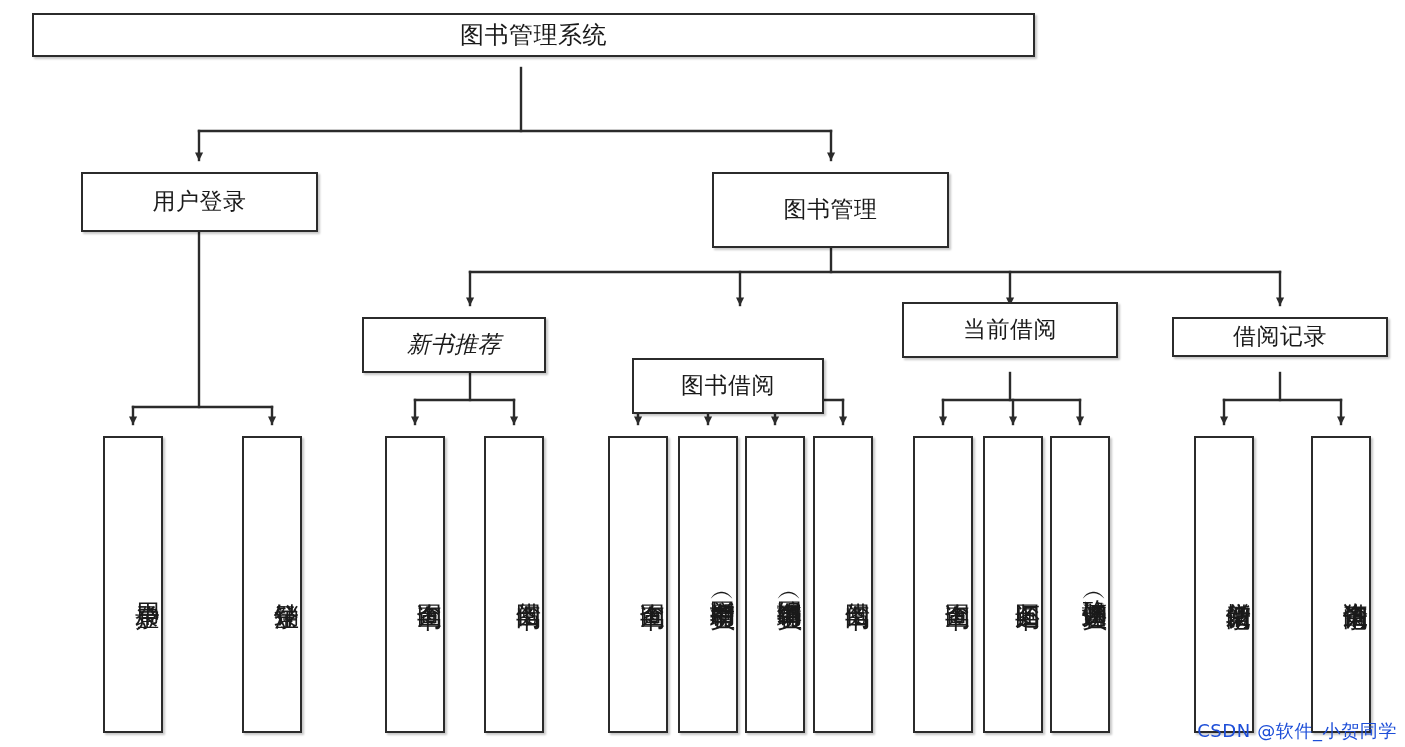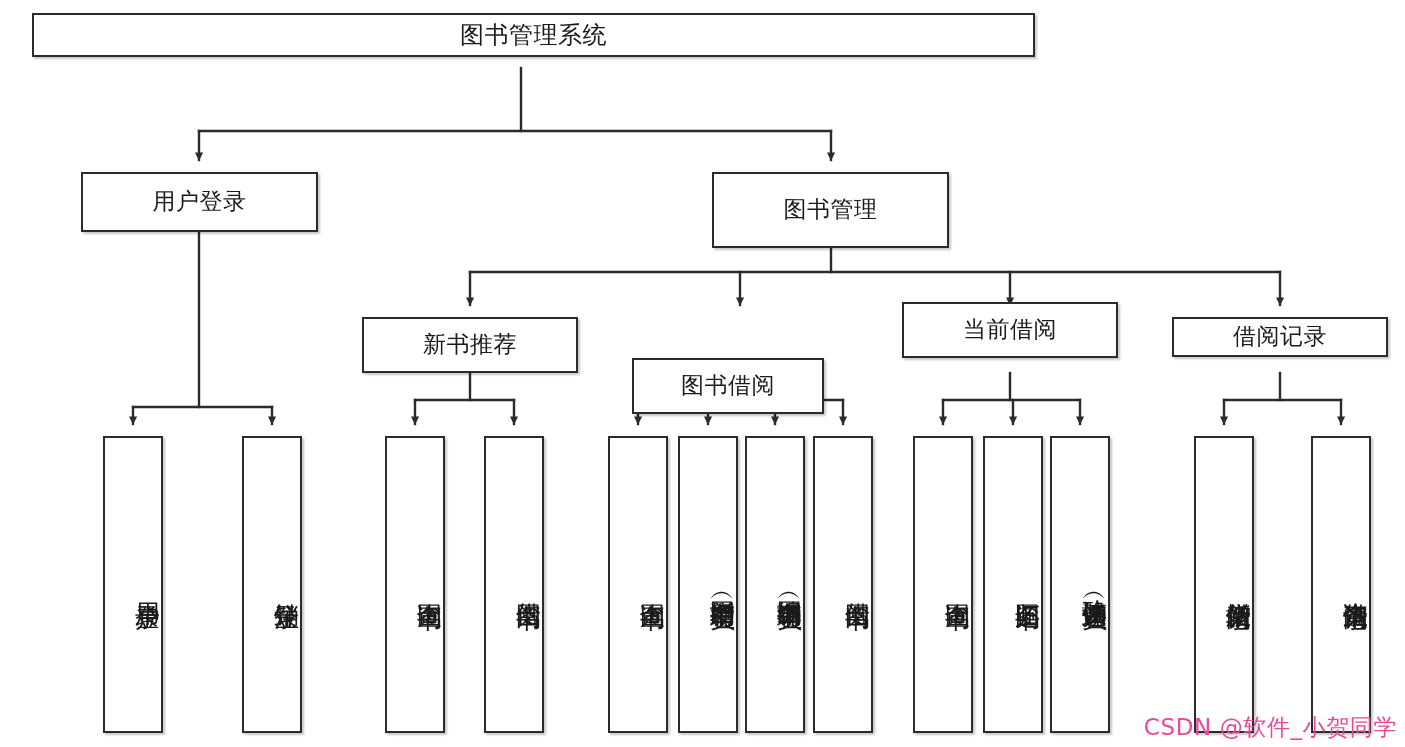--- a/index.html
+++ b/index.html
@@ -59,22 +59,22 @@
   }
   .node-v .vtext {
     writing-mode: vertical-rl;
     text-orientation: upright;
     display: block;
   }
   #watermark {
     position: absolute;
     right: 8px;
     bottom: 4px;
-    font-size: 23px;
-    color: #ec4899;
+    font-size: 18px;
+    color: #1d4ed8;
     letter-spacing: 0.6px;
     white-space: nowrap;
     user-select: none;
   }
 </style>
 </head>
 <body>
 
 <div id="diagram-root">
 
@@ -126,21 +126,21 @@
       <path d="M1224,400 L1224,424" marker-end="url(#arrowhead)"></path>
       <path d="M1341,400 L1341,424" marker-end="url(#arrowhead)"></path>
     </g>
   </svg>
 
   <div class="node node-h node-root" style="left:20px; top:13px; width:1003px; height:44px;margin-left:12px;">图书管理系统</div>
 
   <div class="node node-h" style="left:81px; top:172px; width:237px; height:60px;">用户登录</div>
   <div class="node node-h" style="left:712px; top:172px; width:237px; height:76px;">图书管理</div>
 
-  <div class="node node-h" style="left:362px; top:317px; width:216px; height:56px;">新书推荐</div>
+  <div class="node node-h" style="left:362px; top:317px; width:184px; height:56px;font-style:italic;">新书推荐</div>
   <div class="node node-h" style="left:632px; top:317px; width:192px; height:56px;margin-top:41px;">图书借阅</div>
   <div class="node node-h" style="left:902px; top:302px; width:216px; height:56px;">当前借阅</div>
   <div class="node node-h" style="left:1172px; top:317px; width:216px; height:40px;">借阅记录</div>
 
   <div class="node node-v" style="left:103px; top:436px; width:60px; height:297px;">
     <span class="vtext">用户登录</span>
   </div>
   <div class="node node-v" style="left:242px; top:436px; width:60px; height:297px;">
     <span class="vtext">注销登录</span>
   </div>

